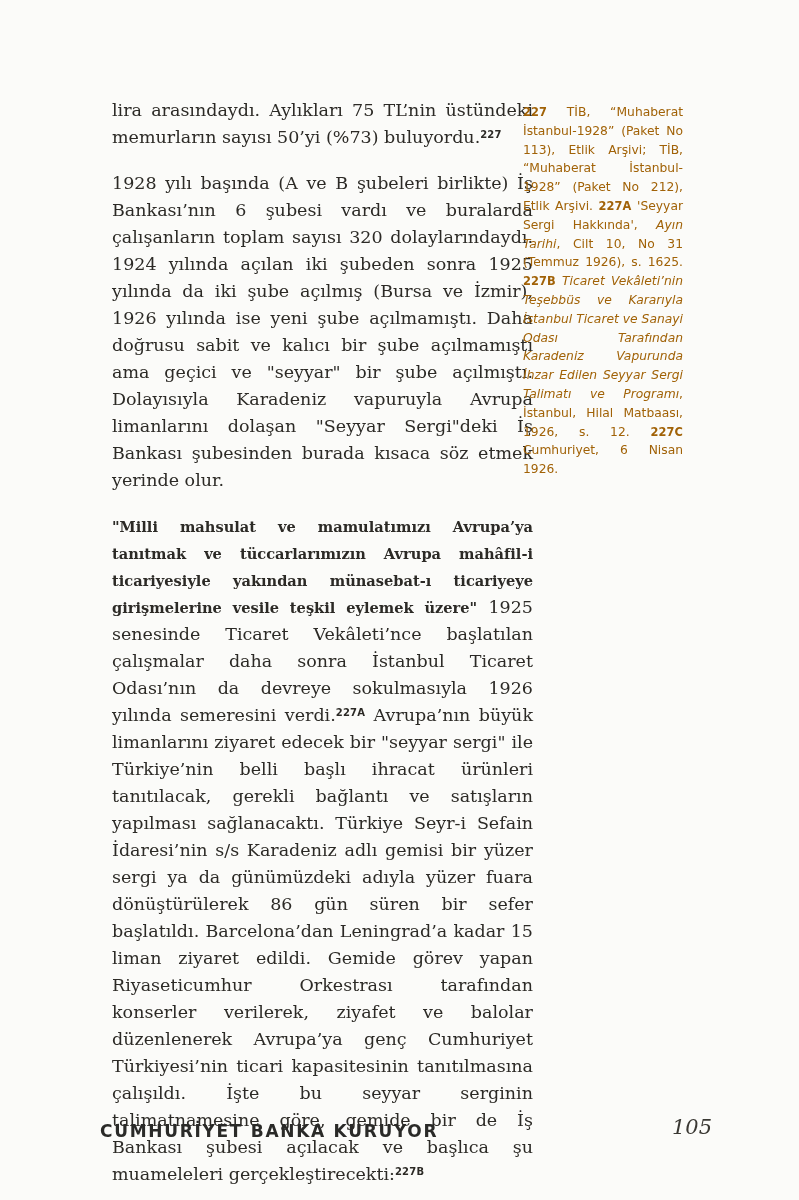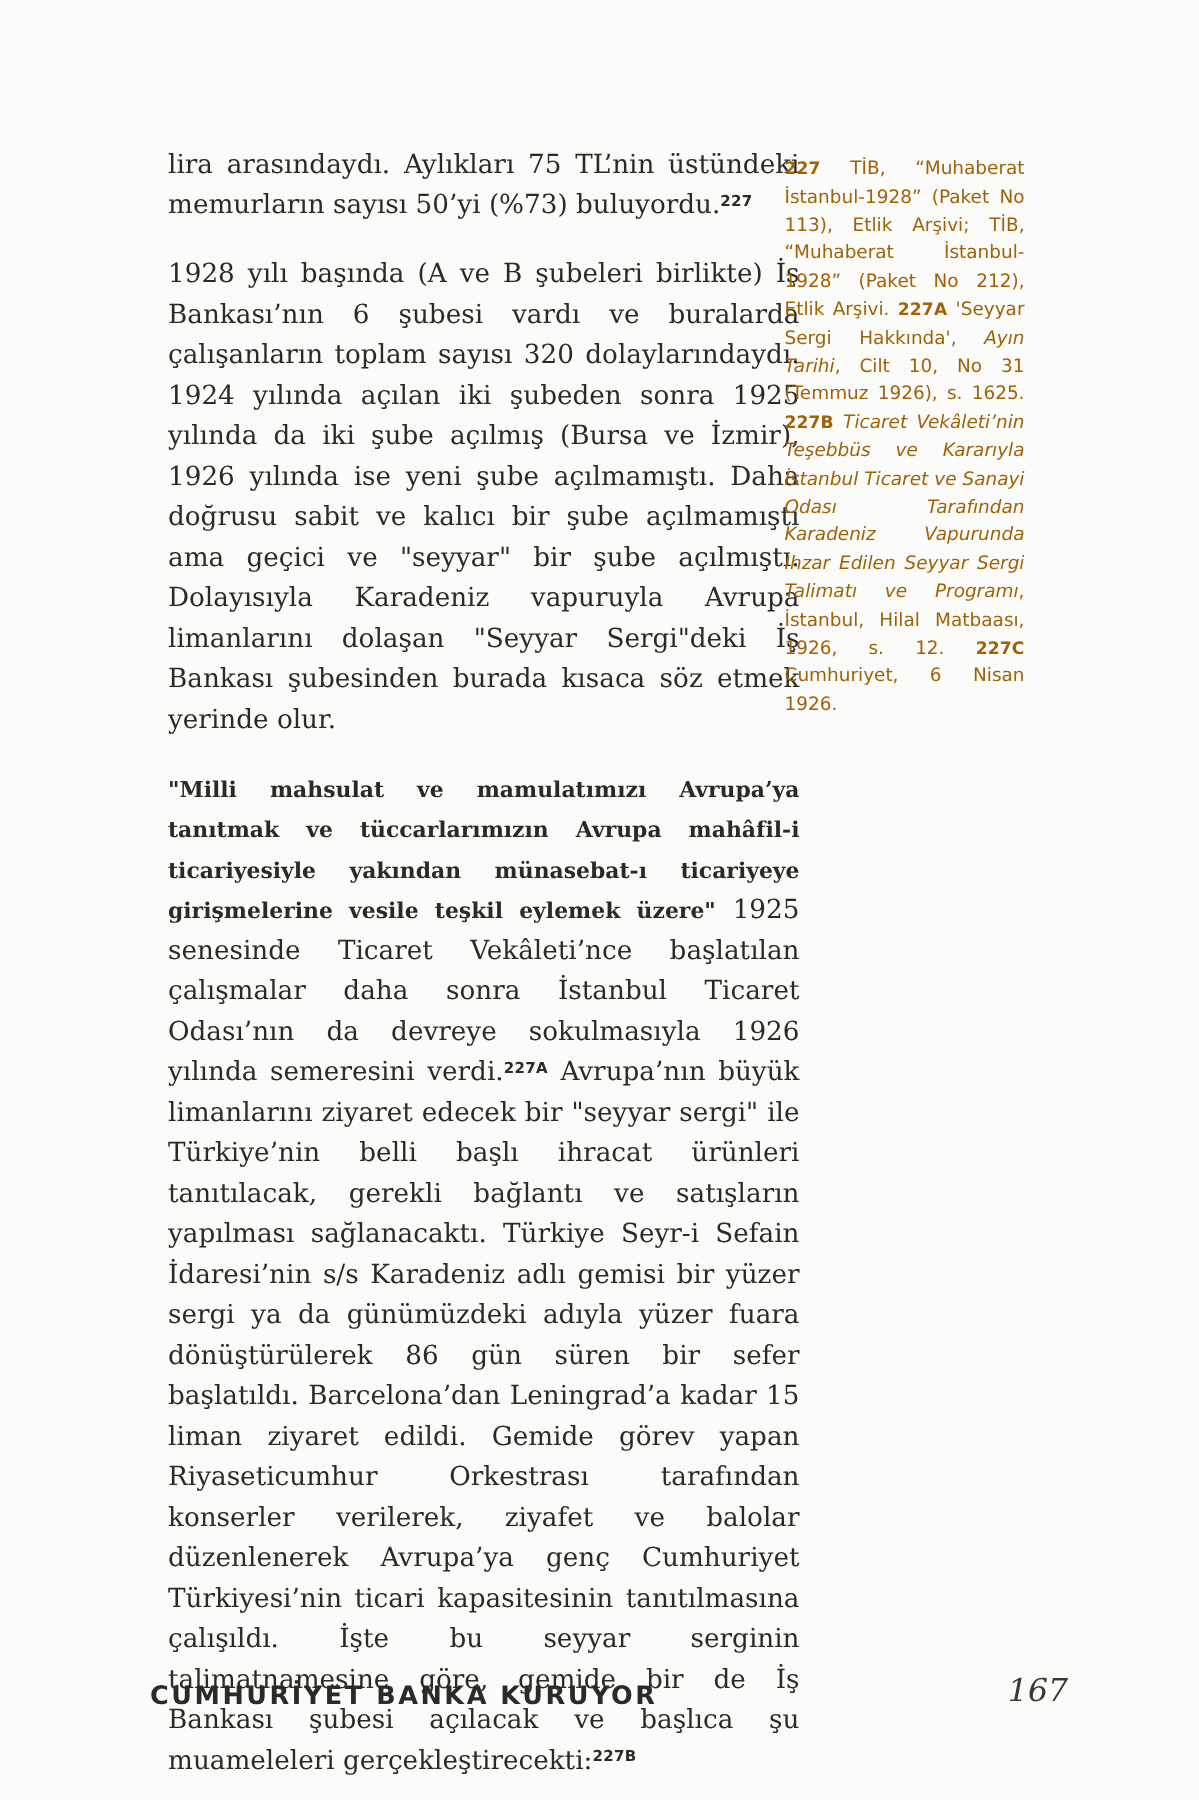--- a/index.html
+++ b/index.html
@@ -112,15 +112,15 @@
 
     </div>
 
   </div>
 
   <div class="notes-col">
     <span class="note"><span class="fn-num">227</span> <span>TİB, “Muhaberat İstanbul-1928” (Paket No 113), Etlik Arşivi; TİB, “Muhaberat İstanbul-1928” (Paket No 212), Etlik Arşivi.</span><span class="it"></span><span></span> </span><span class="note"><span class="fn-num">227A</span> <span>'Seyyar Sergi Hakkında', </span><span class="it">Ayın Tarihi</span><span>, Cilt 10, No 31 (Temmuz 1926), s. 1625.</span> </span><span class="note"><span class="fn-num">227B</span> <span class="it">Ticaret Vekâleti’nin Teşebbüs ve Kararıyla İstanbul Ticaret ve Sanayi Odası Tarafından Karadeniz Vapurunda İhzar Edilen Seyyar Sergi Talimatı ve Programı</span><span>, İstanbul, Hilal Matbaası, 1926, s. 12.</span> </span><span class="note"><span class="fn-num">227C</span> <span>Cumhuriyet, 6 Nisan 1926.</span></span>
   </div>
 
   <div class="running-head">CUMHURİYET BANKA KURUYOR</div>
-  <div class="page-number">167</div>
+  <div class="page-number">105</div>
 
 </div>
 
 </body></html>

